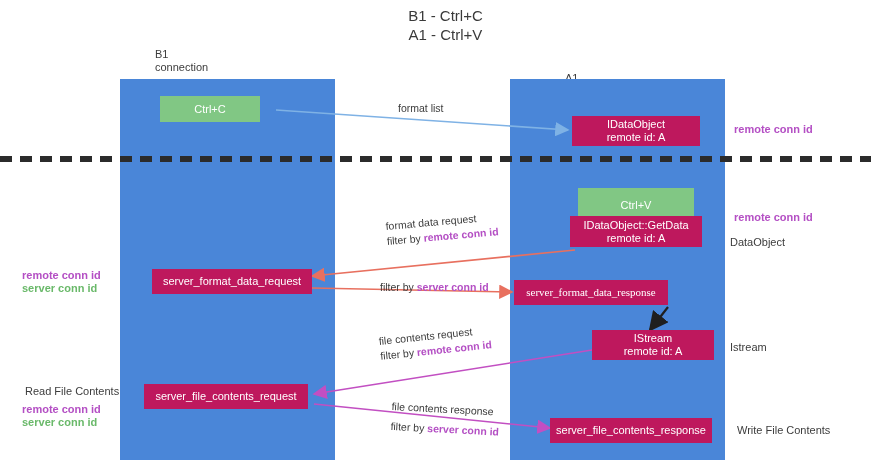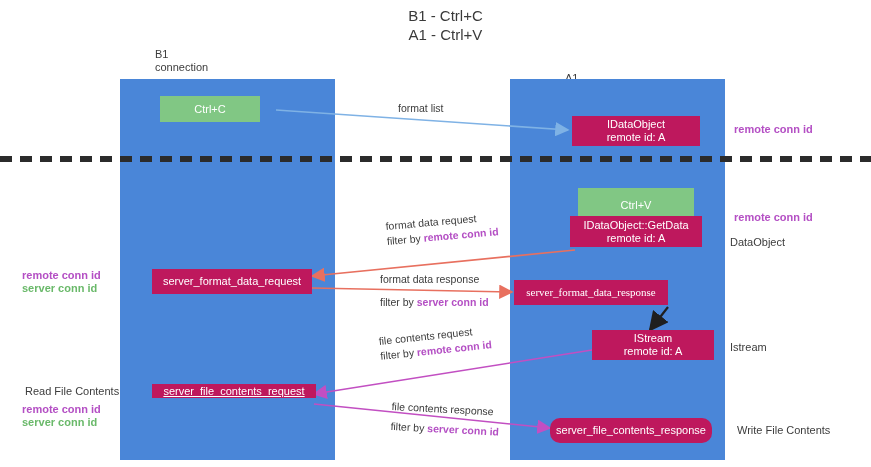--- a/index.html
+++ b/index.html
@@ -110,37 +110,36 @@
 
   <div class="node orange" style="left:514px;top:280px;width:154px;height:25px;font-family:Liberation Serif, serif;">
     <div>server_format_data_response</div>
   </div>
 
   <div class="node orange" style="left:592px;top:330px;width:122px;height:30px;">
     <div>IStream</div>
     <div class="l2">remote id: A</div>
   </div>
 
-  <div class="node orange" style="left:152px;top:384px;width:164px;height:14px;text-decoration:underline;">
+  <div class="node orange" style="left:144px;top:384px;width:164px;height:25px;">
     <div>server_file_contents_request</div>
   </div>
 
-  <div class="node orange" style="left:550px;top:418px;width:162px;height:25px;border-radius:10px;">
+  <div class="node orange" style="left:550px;top:418px;width:162px;height:25px;">
     <div>server_file_contents_response</div>
   </div>
 
   <div class="arrowlabel" style="left:398px;top:101px;">format list</div>
 
   <div class="arrowlabel" style="left:385px;top:219px;transform:rotate(-5deg);transform-origin:left top;">
     <div>format data request</div>
     <div><span>filter by </span><span class="k purple">remote conn id</span></div>
   </div>
 
   <div class="arrowlabel" style="left:380px;top:272px;">
-    <div>format data response</div>
     <div style="margin-top:8px;"><span>filter by </span><span class="k purple">server conn id</span></div>
   </div>
 
   <div class="arrowlabel" style="left:378px;top:334px;transform:rotate(-6deg);transform-origin:left top;">
     <div>file contents request</div>
     <div><span>filter by </span><span class="k purple">remote conn id</span></div>
   </div>
 
   <div class="arrowlabel" style="left:392px;top:399px;transform:rotate(3deg);transform-origin:left top;">
     <div>file contents response</div>

